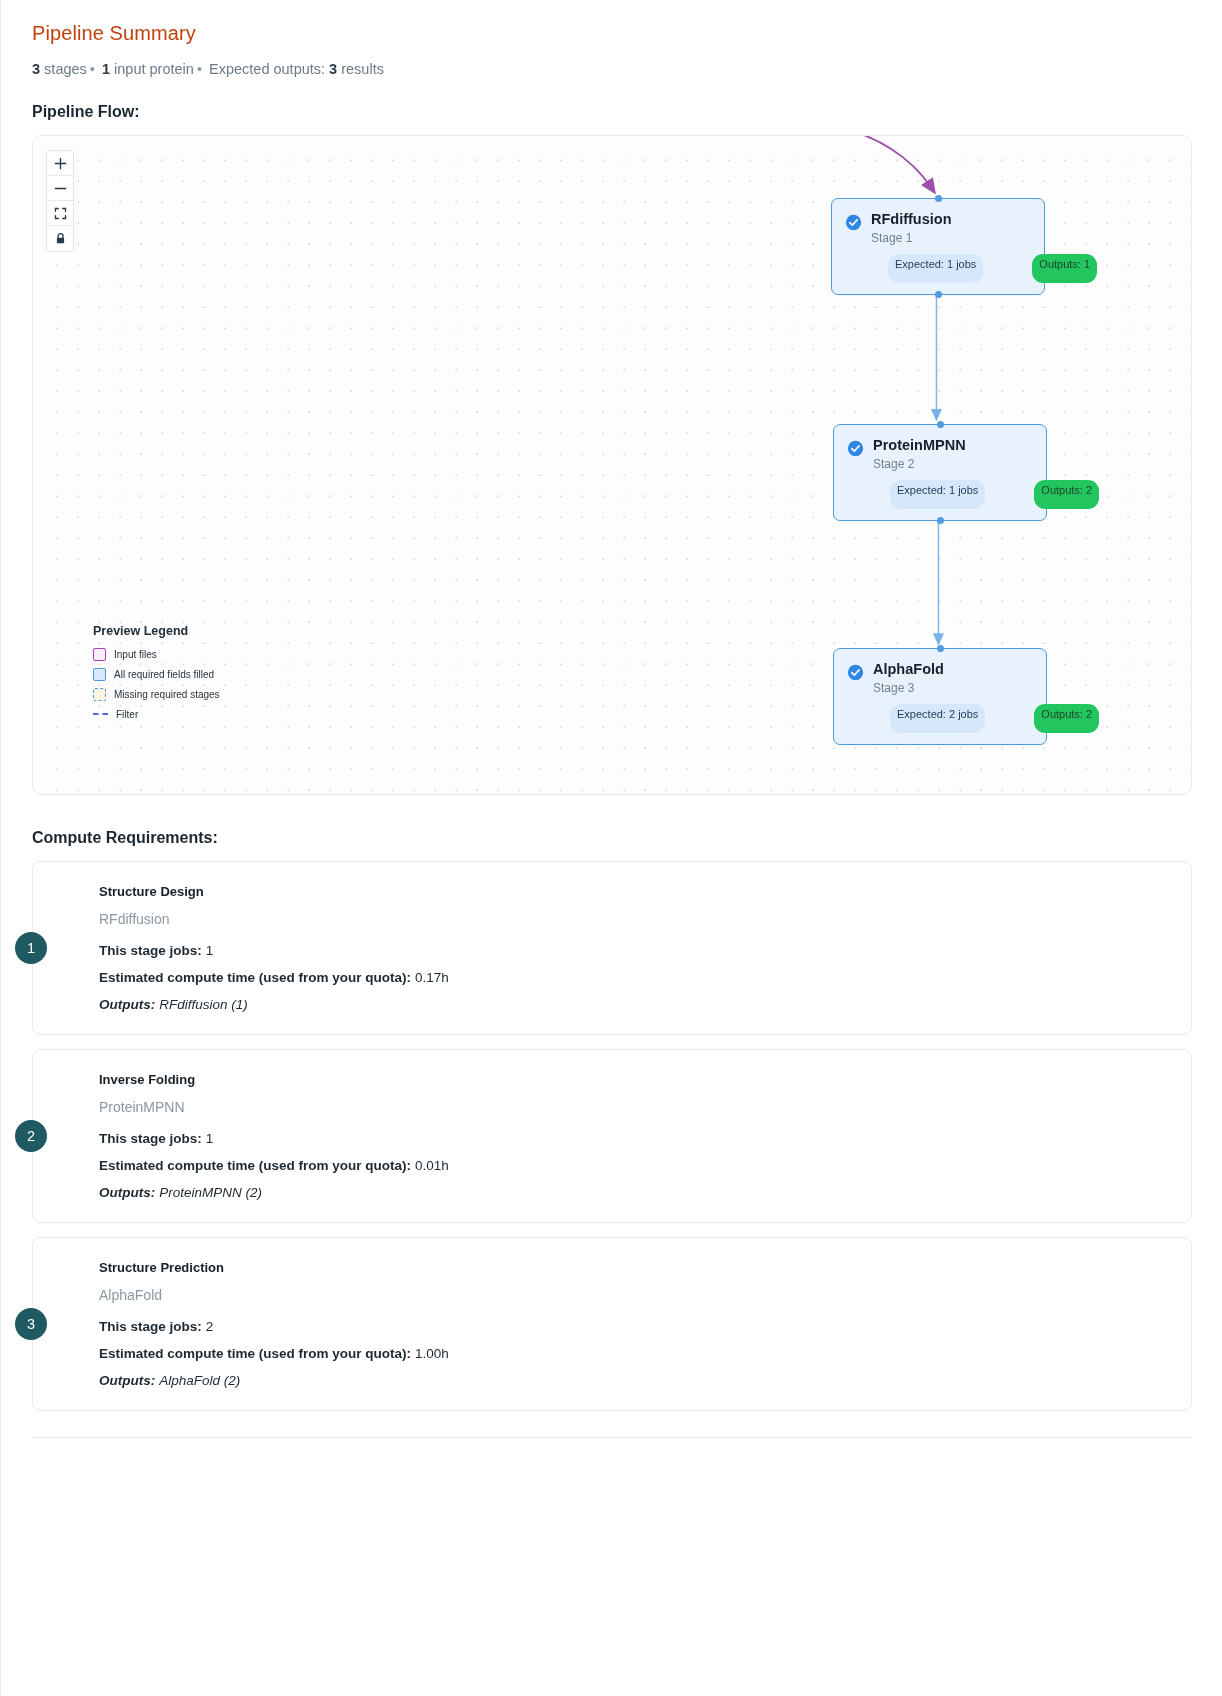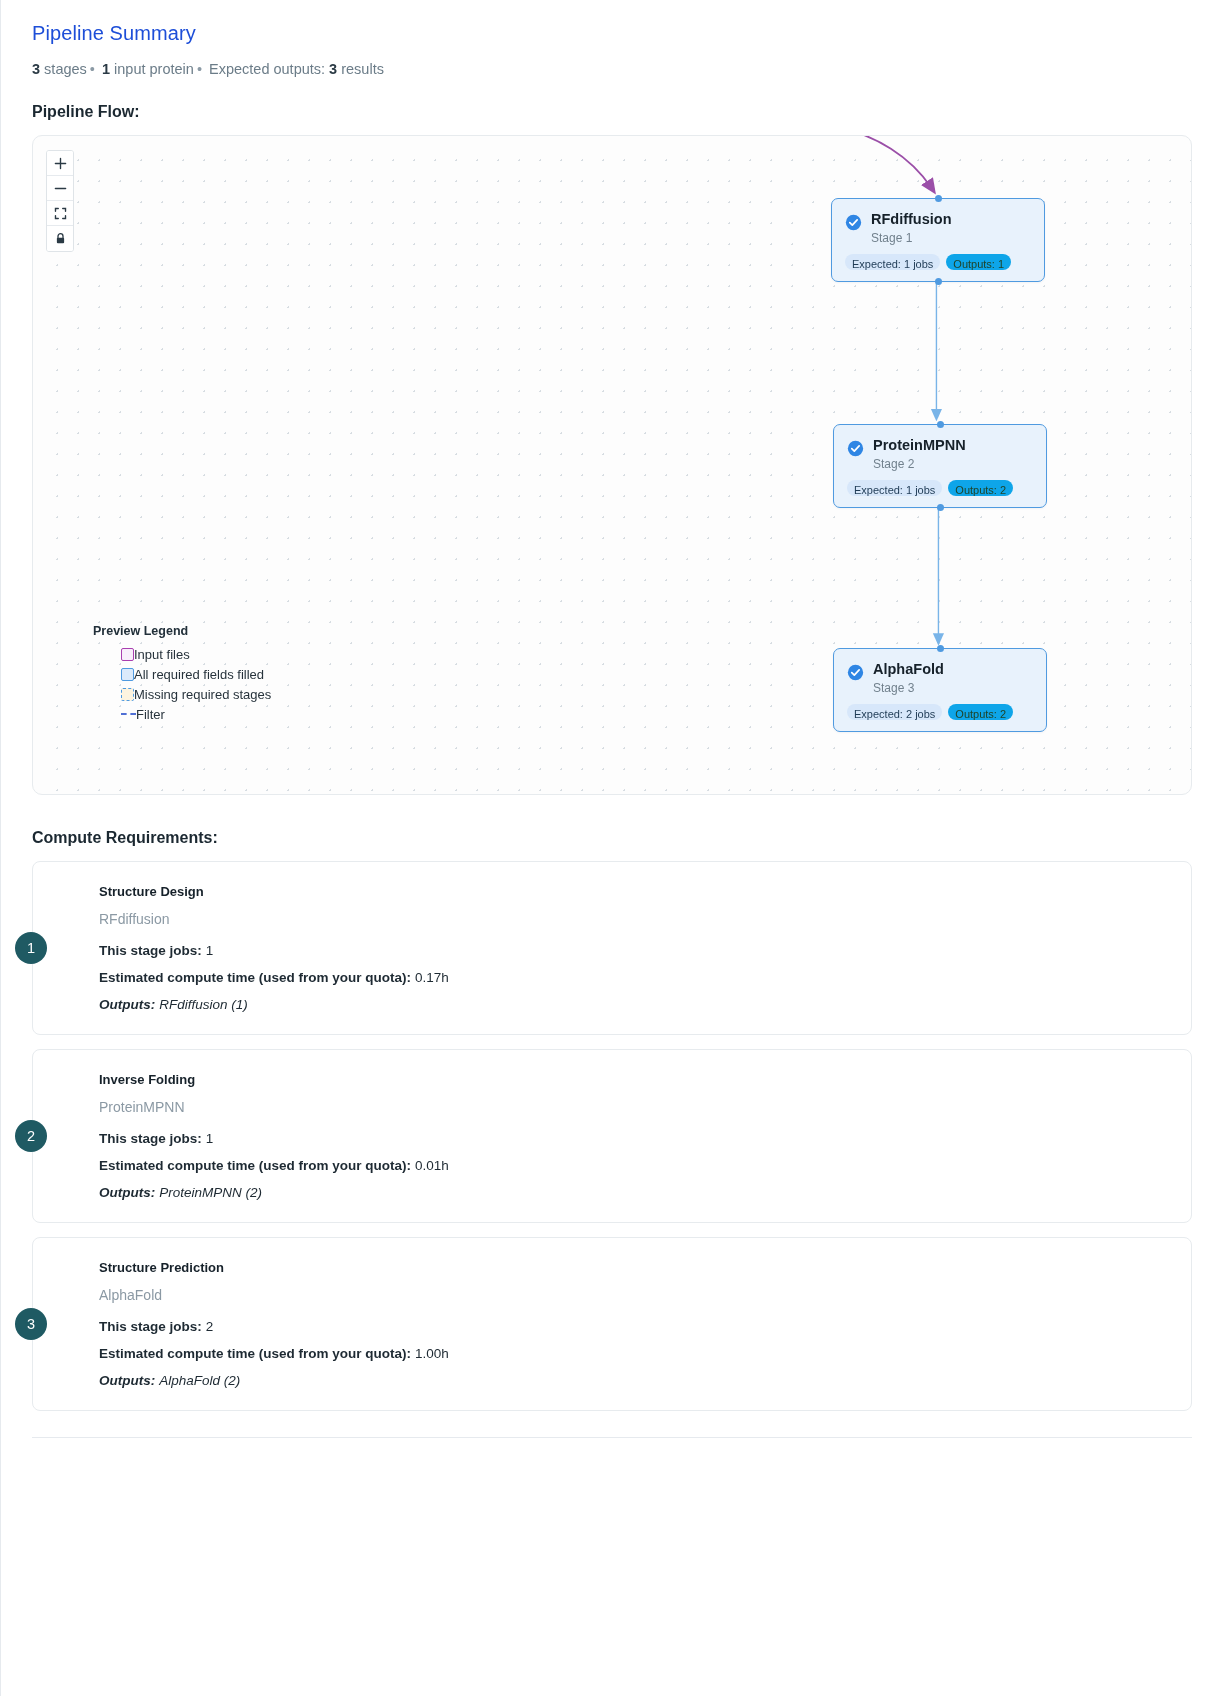--- a/index.html
+++ b/index.html
@@ -23,21 +23,21 @@
     background: #e6eaee;
   }
   .content {
     padding: 22px 0 0 32px;
   }
 
   
   .summary-title {
     font-size: 20px;
     font-weight: 400;
-    color: #1d4ed8;
+    color: #c2410c;
     letter-spacing: .1px;
     margin: 0 0 16px 0;
   }
   .summary-sub {
     font-size: 14.5px;
     color: #6b7c88;
     margin: 0 0 26px 0;
   }
   .summary-sub b { color: #2b3a45; font-weight: 700; }
   .summary-sub .dot { padding: 0 3px; color: #8b9aa5; }
@@ -127,26 +127,27 @@
     margin-top: 3px;
   }
   .node-badges {
     display: flex;
     gap: 6px;
     margin-top: 9px;
   }
   .badge {
     font-size: 11px;
     line-height: 1;
-    padding: 5px 7px 0 7px;
+    padding: 5px 7px 13px 7px;
     border-radius: 11px;
     white-space: nowrap;
+    margin-left: 43px;
   }
   .badge.expected { background: #d7e7fa; color: #1f3b55; }
-  .badge.outputs  { background: #0ea5e9; color: #1f4429; }
+  .badge.outputs  { background: #22c55e; color: #1f4429; }
 
   .port {
     position: absolute;
     width: 7px; height: 7px;
     border-radius: 50%;
     background: #4f9ae0;
     left: 50%;
     margin-left: -3.5px;
   }
   .port.top { top: -4px; }
@@ -170,24 +171,24 @@
   }
   .legend-title {
     font-size: 12.5px;
     font-weight: 700;
     color: #22303a;
     margin-bottom: 6px;
   }
   .legend-row {
     display: flex;
     align-items: center;
+    gap: 8px;
     height: 20px;
-    font-size: 13px;
+    font-size: 10px;
     color: #27333c;
-    margin-left: 28px;
   }
   .sw {
     width: 13px; height: 13px;
     flex: 0 0 auto;
     border-radius: 2px;
   }
   .sw.input   { border: 1.6px solid #a93fb0; background: #f8eefb; }
   .sw.filled  { border: 1.6px solid #4f9ae0; background: #dbeafb; }
   .sw.missing { border: 1.6px dashed #4f9ae0; background: #fdf4e0; }
   .sw.filter  {

